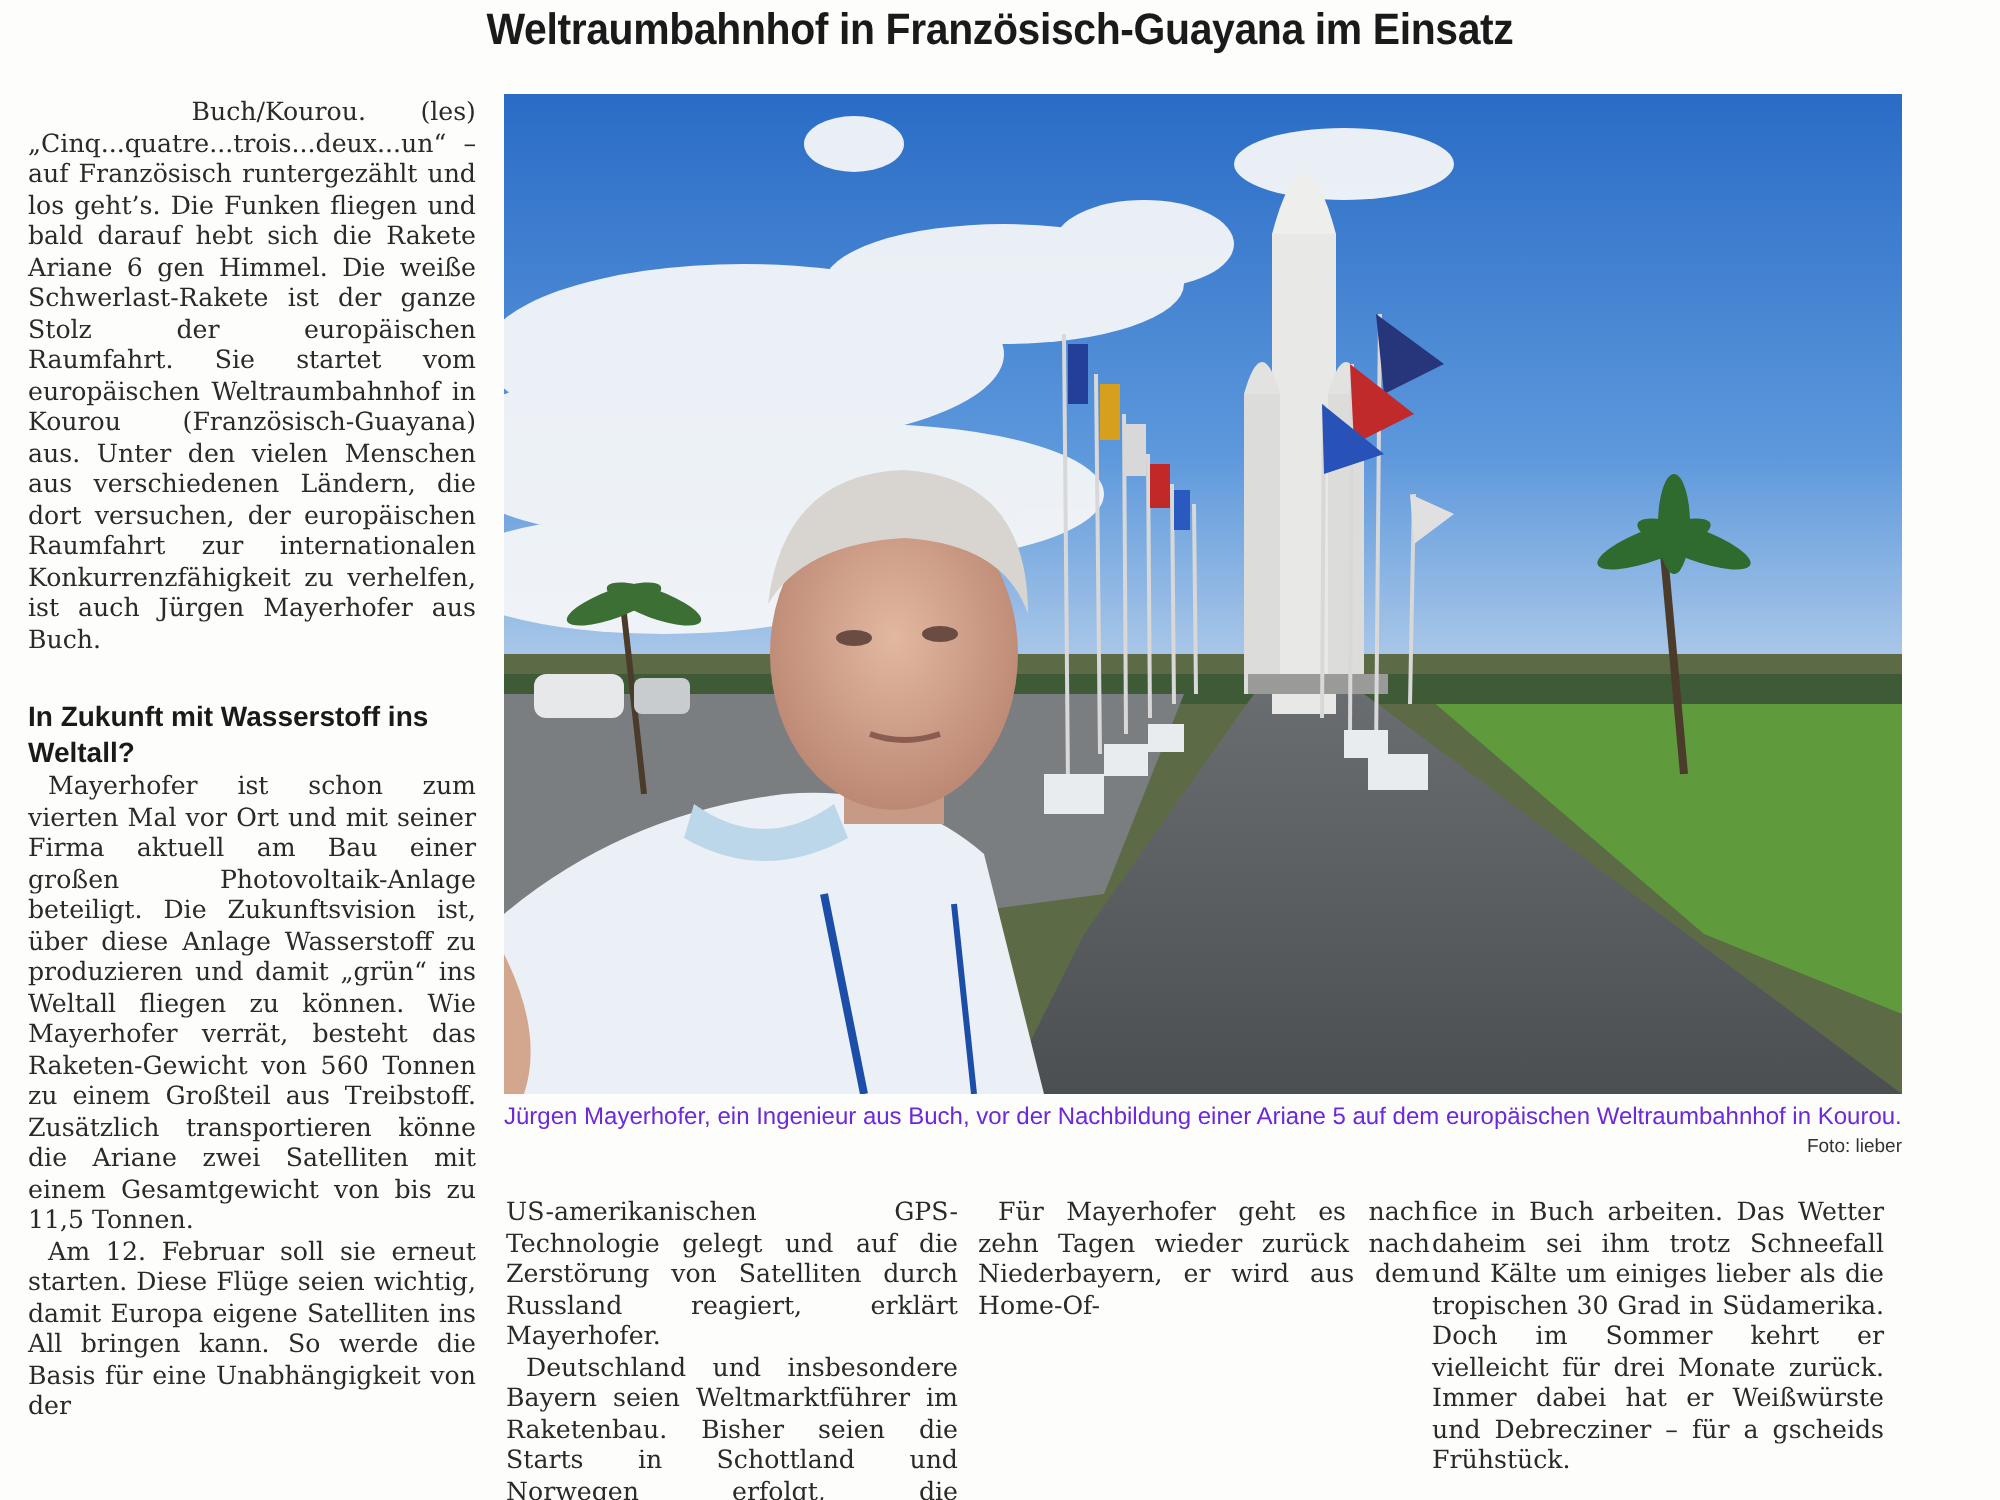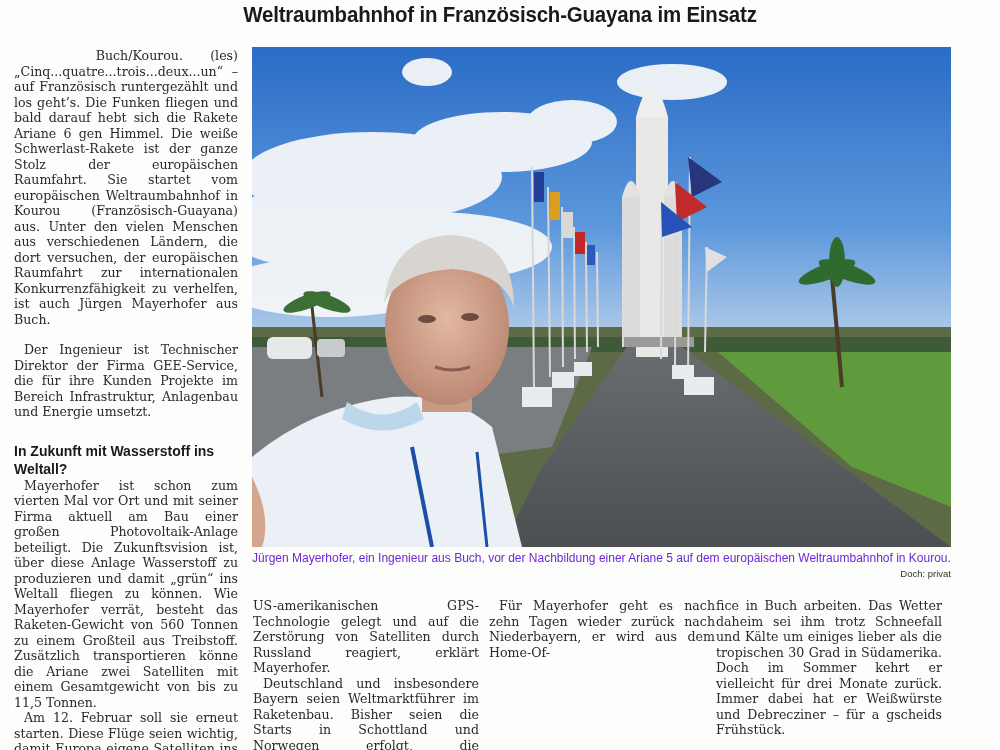--- a/index.html
+++ b/index.html
@@ -62,21 +62,20 @@
   #col3 { left: 489px; top: 598px; width: 226px; }
   #col4 { left: 716px; top: 598px; width: 226px; }
 </style>
 </head>
 <body>
 
 <div class="headline">Weltraumbahnhof in Französisch-Guayana im Einsatz</div>
 
 <div class="col" id="col1">
   <p class="noindent">&nbsp;&nbsp;&nbsp;<span class="dateline">Buch/Kourou.</span> <span>(les) „Cinq...quatre...trois...deux...un“ – auf Französisch runtergezählt und los geht’s. Die Funken fliegen und bald darauf hebt sich die Rakete Ariane 6 gen Himmel. Die weiße Schwerlast-Rakete ist der ganze Stolz der europäischen Raumfahrt. Sie startet vom europäischen Weltraumbahnhof in Kourou (Französisch-Guayana) aus. Unter den vielen Menschen aus verschiedenen Ländern, die dort versuchen, der europäischen Raumfahrt zur internationalen Konkurrenzfähigkeit zu verhelfen, ist auch Jürgen Mayerhofer aus Buch.</span></p>
-  <p class="gap">Der Ingenieur ist Technischer Direktor der Firma GEE-Service, die für ihre Kunden Projekte im Bereich Infrastruktur, Anlagenbau und Energie umsetzt.</p>
   <div class="subhead">In Zukunft mit Wasserstoff ins Weltall?</div>
   <p>Mayerhofer ist schon zum vierten Mal vor Ort und mit seiner Firma aktuell am Bau einer großen Photovoltaik-Anlage beteiligt. Die Zukunftsvision ist, über diese Anlage Wasserstoff zu produzieren und damit „grün“ ins Weltall fliegen zu können. Wie Mayerhofer verrät, besteht das Raketen-Gewicht von 560 Tonnen zu einem Großteil aus Treibstoff. Zusätzlich transportieren könne die Ariane zwei Satelliten mit einem Gesamtgewicht von bis zu 11,5 Tonnen.</p>
   <p>Am 12. Februar soll sie erneut starten. Diese Flüge seien wichtig, damit Europa eigene Satelliten ins All bringen kann. So werde die Basis für eine Unabhängigkeit von der</p>
 </div>
 
 <div class="photo">
   <svg width="699" height="500" viewBox="0 0 699 500">
     <defs>
       <linearGradient id="sky" x1="0" y1="0" x2="0" y2="1">
         <stop offset="0" stop-color="#2a6cc6"></stop>
@@ -184,21 +183,21 @@
       <path d="M132,255 Q140,190 200,188 Q262,192 262,260 Q250,225 200,222 Q150,225 132,255 Z" fill="#d8d4cf"></path>
       <ellipse cx="175" cy="272" rx="9" ry="4" fill="#6a4c42"></ellipse>
       <ellipse cx="218" cy="270" rx="9" ry="4" fill="#6a4c42"></ellipse>
       <path d="M183,320 Q200,326 218,320" stroke="#8b5d50" stroke-width="3" fill="none"></path>
       <path d="M0,430 Q20,470 10,500 L0,500 Z" fill="#d3a68e"></path>
     </g>
   </svg>
 </div>
 
 <div class="caption">Jürgen Mayerhofer, ein Ingenieur aus Buch, vor der Nachbildung einer Ariane 5 auf dem europäischen Weltraumbahnhof in Kourou.</div>
-<div class="credit">Doch: privat</div>
+<div class="credit">Foto: lieber</div>
 
 <div class="col" id="col2">
   <p class="noindent">US-amerikanischen GPS-Technologie gelegt und auf die Zerstörung von Satelliten durch Russland reagiert, erklärt Mayerhofer.</p>
   <p>Deutschland und insbesondere Bayern seien Weltmarktführer im Raketenbau. Bisher seien die Starts in Schottland und Norwegen erfolgt, die klimatischen Bedingungen</p>
 </div>
 
 <div class="col" id="col3">
   <p>Für Mayerhofer geht es nach zehn Tagen wieder zurück nach Niederbayern, er wird aus dem Home-Of-</p>
 </div>
 

